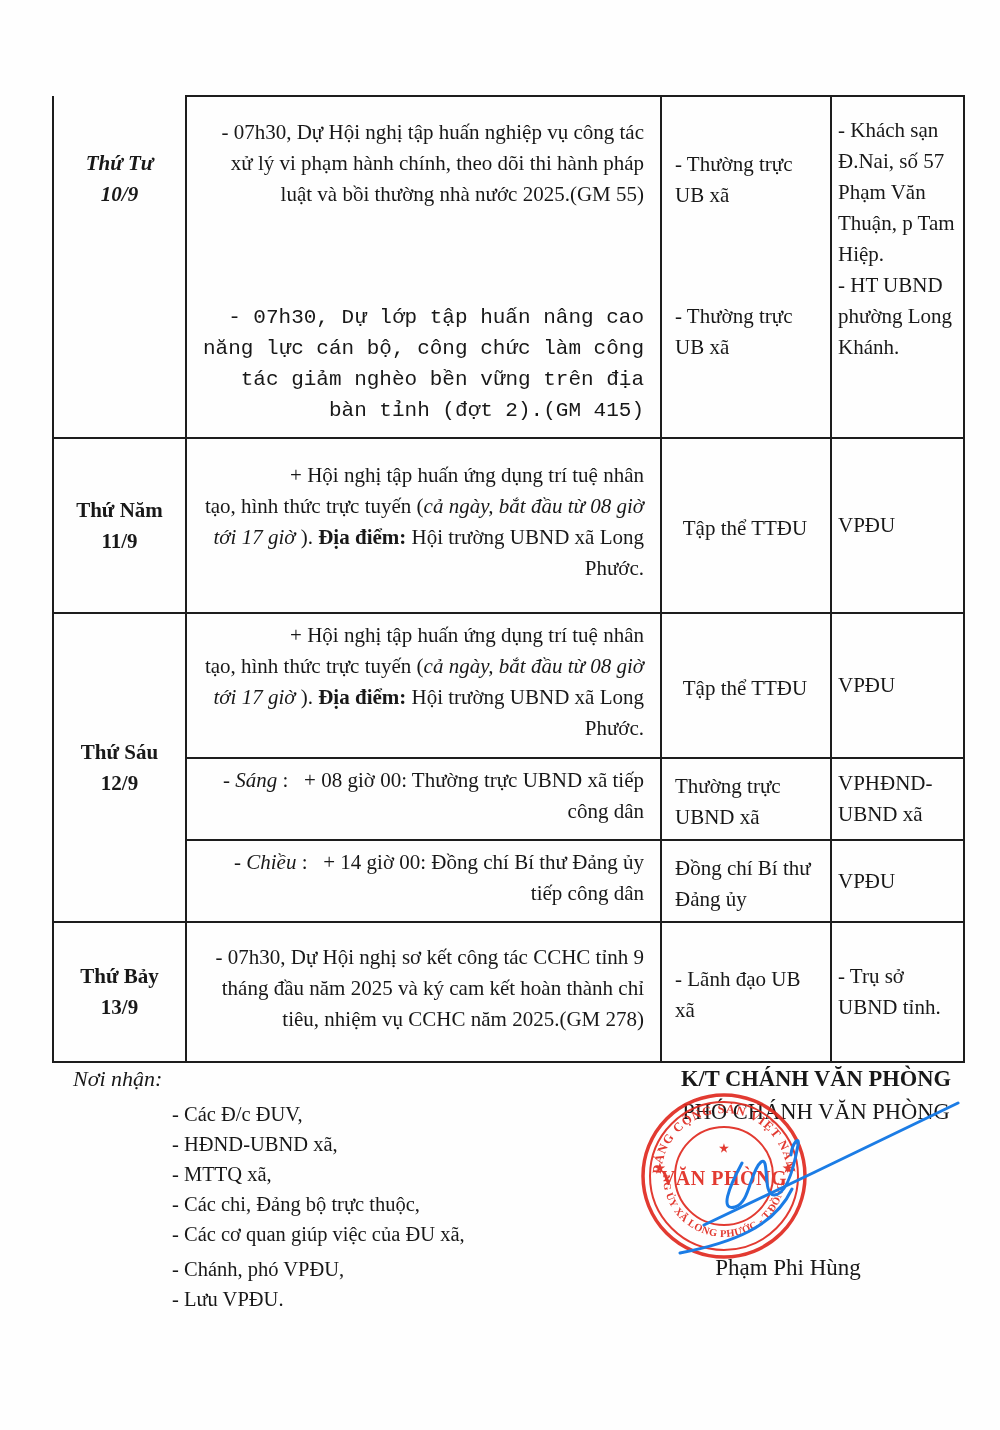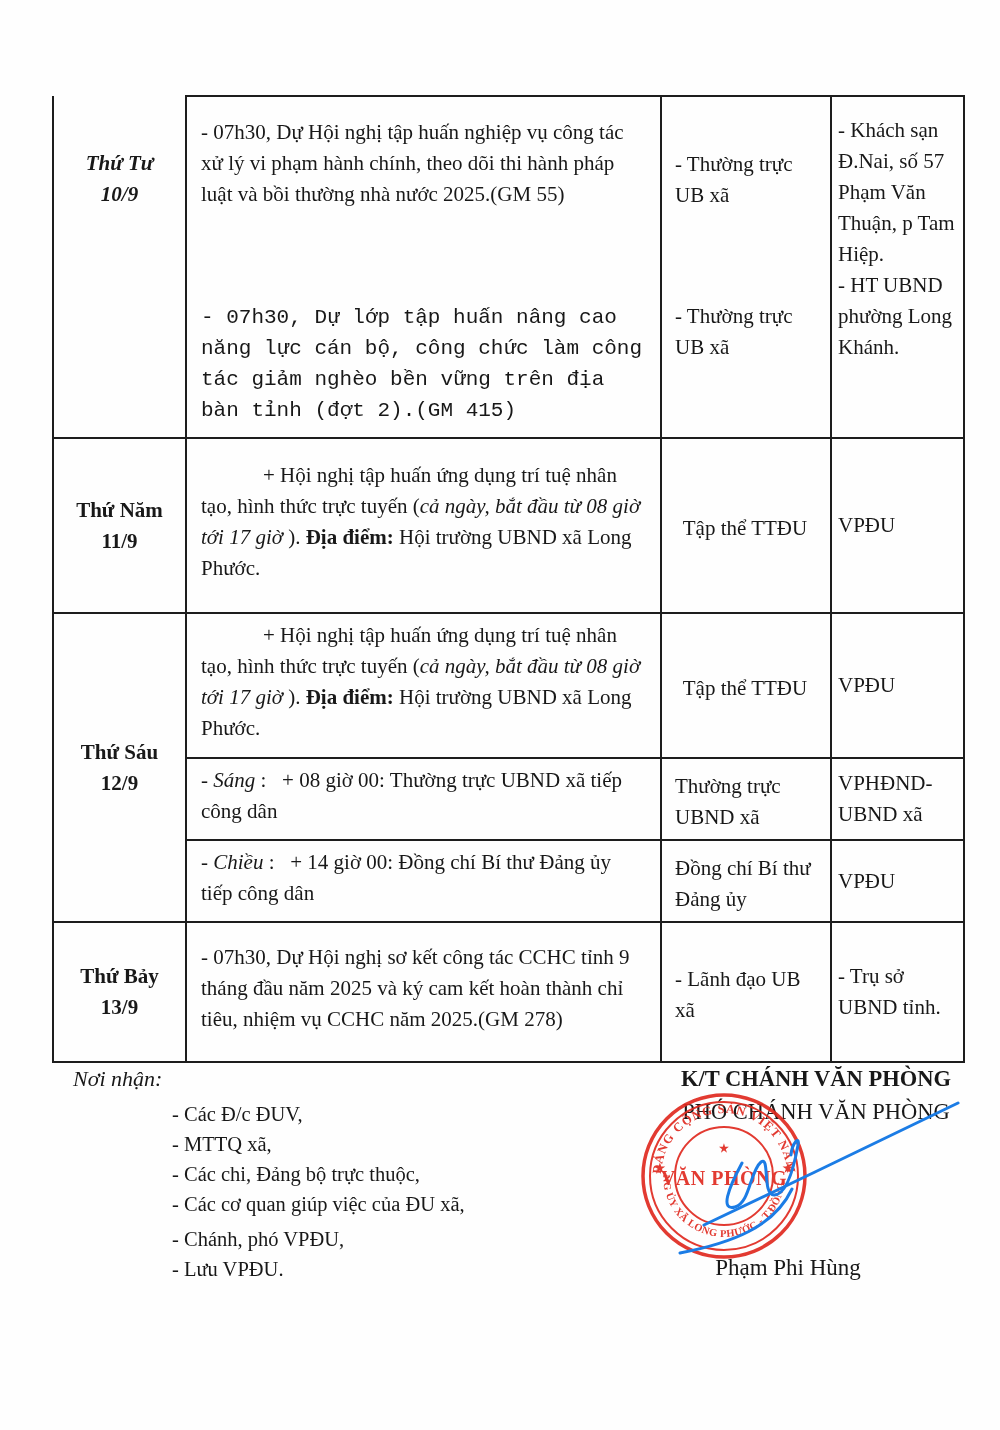--- a/index.html
+++ b/index.html
@@ -27,21 +27,21 @@
     line-height: 31px;
     vertical-align: middle;
   }
   td.no-top { border-top: none !important; }
   td.c-day {
     text-align: center;
     font-weight: bold;
     font-size: 22px;
   }
   td.c-day.top { vertical-align: top; padding-top: 52px; font-style: italic; }
-  td.c-content { padding: 3px 16px 10px 14px; }
+  td.c-content { padding: 3px 16px 10px 14px; text-align: right; }
   td.c-content.top { vertical-align: top; padding-top: 20px; }
   .indent-first { text-indent: 62px; }
   td.c-resp { padding: 12px 8px 6px 13px; }
   td.c-resp.top { vertical-align: top; padding-top: 52px; }
   td.c-resp.centered { text-align: center; padding-left: 6px; }
   td.c-loc { text-align: left; padding: 4px 6px; }
   td.c-loc.top { vertical-align: top; padding-top: 18px; }
   .gap-para { margin-top: 92px; font-family: Liberation Mono, monospace; }
   .gap-resp { margin-top: 90px; }
   .it { font-style: italic; }
@@ -157,20 +157,21 @@
       <td class="c-resp">- Lãnh đạo UB xã</td>
       <td class="c-loc">- Trụ sở UBND tỉnh.</td>
     </tr>
   </tbody>
     </table>
 
   <div class="recipients-label">Nơi nhận:</div>
 
   <div class="recipients">
     <div class="r-item">- Các Đ/c ĐUV,</div>
+    <div class="r-item">- HĐND-UBND xã,</div>
     <div class="r-item">- MTTQ xã,</div>
     <div class="r-item">- Các chi, Đảng bộ trực thuộc,</div>
     <div class="r-item">- Các cơ quan giúp việc của ĐU xã,</div>
     <div class="r-item gap">- Chánh, phó VPĐU,</div>
     <div class="r-item">- Lưu VPĐU.</div>
   </div>
 
   <div class="sign-block">
     <div class="sign-title">K/T CHÁNH VĂN PHÒNG</div>
     <div class="sign-subtitle">PHÓ CHÁNH VĂN PHÒNG</div>

